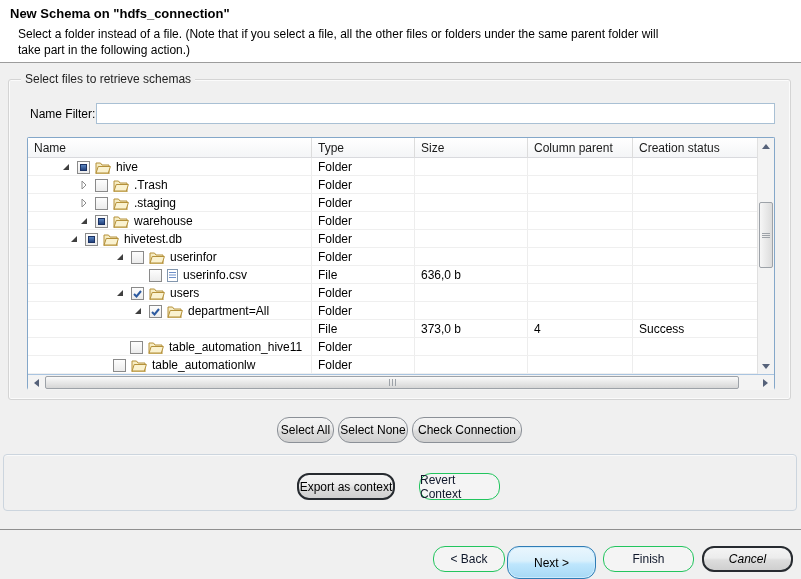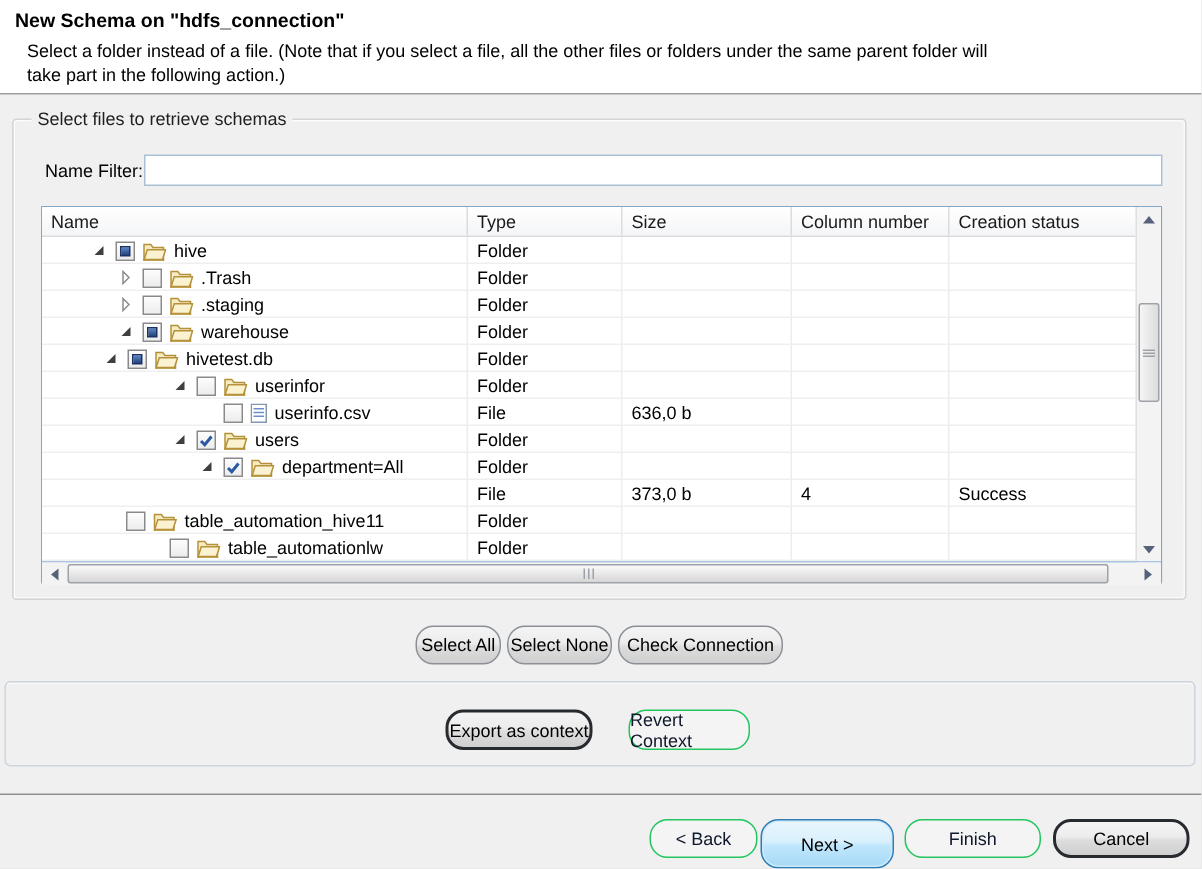--- a/index.html
+++ b/index.html
@@ -87,21 +87,21 @@
   </div>
 
   <div class="filter-label">Name Filter:</div>
   <input class="filter-input" type="text" value="" style="">
 
   <div class="ttable">
     <div class="thead">
       <div class="hcell" style="left:6px">Name</div>
       <div class="hcell" style="left:290px">Type</div>
       <div class="hcell" style="left:393px">Size</div>
-      <div class="hcell" style="left:506px">Column number</div>
+      <div class="hcell" style="left:506px">Column parent</div>
       <div class="hcell" style="left:611px">Creation status</div>
       <div class="hsep" style="left:283px"></div>
       <div class="hsep" style="left:386px"></div>
       <div class="hsep" style="left:499px"></div>
       <div class="hsep" style="left:604px"></div>
     </div>
 
     <div class="vline" style="left:283px"></div>
     <div class="vline" style="left:386px"></div>
     <div class="vline" style="left:499px"></div>
@@ -309,21 +309,21 @@
           <span class="cell c-col"></span>
           <span class="cell c-status"></span>
         </div>
         <div class="tree-row">
           <span class="cell c-type">File</span>
           <span class="cell c-size">373,0 b</span>
           <span class="cell c-col">4</span>
           <span class="cell c-status">Success</span>
         </div>
         <div class="tree-row">
-          <div class="name-cell" style="padding-left: 40px;">
+          <div class="name-cell" style="padding-left: 86px;">
             <span class="arrow"></span>
             <span class="cb"></span>
             <span class="rowicon">
               <svg width="16" height="13" viewBox="0 0 16 13">
                 <path d="M1 2 h4.5 l1.5 2 H14 v9 H1 z" fill="#f6ecc3" stroke="#b5913a"></path>
                 <path d="M3.2 5.5 H15.4 L13.3 12 H1.1 z" fill="#faf2d0" stroke="#b5913a"></path>
               </svg>
             </span>
             <span>table_automation_hive11</span>
           </div>
@@ -386,15 +386,15 @@
 
   <div class="ctx-panel"></div>
   <div class="btn focused" style="left:297px; top:473px; width:98px; height:27px;">Export as context</div>
   <div class="btn disabled" style="left:419px; top:473px; width:81px; height:27px;">Revert Context</div>
 
   <div class="bottom-sep"></div>
 
   <div class="btn disabled" style="left:433px; top:546px; width:72px; height:26px;">&lt; Back</div>
   <div class="btn default-btn" style="left:507px; top:546px; width:89px; height:33px;">Next &gt;</div>
   <div class="btn disabled" style="left:603px; top:546px; width:91px; height:26px;">Finish</div>
-  <div class="btn focused" style="left:702px; top:546px; width:91px; height:26px;">Cancel</div>
+  <div class="btn focused" style="left:702px; top:546px; width:91px; height:26px;font-style:italic;">Cancel</div>
 
 </div>
 
 </body></html>

